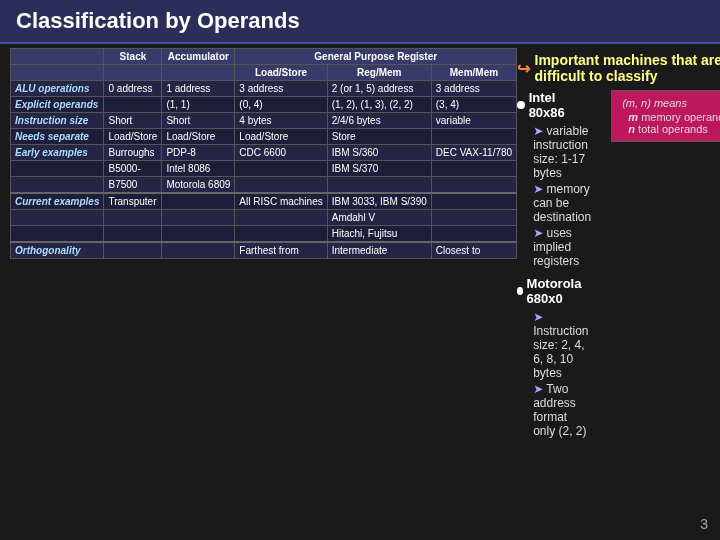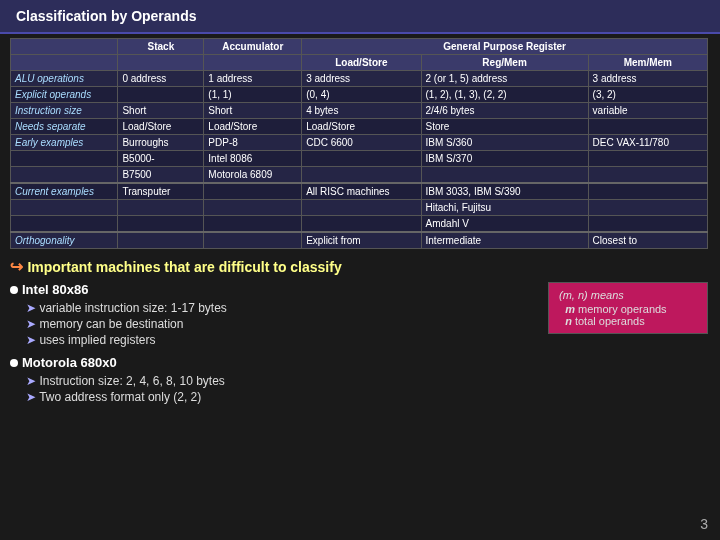--- a/index.html
+++ b/index.html
@@ -17,31 +17,31 @@
       height: 540px;
       background: #1a1a1a;
       display: flex;
       flex-direction: column;
       padding: 0;
     }
 
     .title-bar {
       background: #2d2d5a;
       padding: 8px 16px;
-      font-size: 14px;
+      font-size: 22px;
       font-weight: bold;
       color: #fff;
       border-bottom: 2px solid #4a4aaa;
     }
 
     .content {
       display: flex;
-      flex-direction: column;
+      flex-direction: row;
       flex: 1;
-      padding: 4px 12px 4px 10px;
+      padding: 4px 27px 4px 10px;
     }
 
     .table-container {
       margin-bottom: 4px;
     }
 
     table {
       width: 100%;
       border-collapse: collapse;
       font-size: 10px;
@@ -62,21 +62,21 @@
 
     .header-row-2 th {
       background: #3a3a6a;
       font-weight: bold;
       text-align: center;
     }
 
     .row-label {
       background: #2a2a4a;
       font-style: italic;
-      font-weight: normal;
+      font-weight: bold;
       color: #aaddff;
     }
 
     .data-row td {
       background: #1e1e3a;
     }
 
     .data-row:nth-child(odd) td {
       background: #252545;
     }
@@ -215,21 +215,21 @@
             <td>2 (or 1, 5) address</td>
             <td>3 address</td>
           </tr>
 
           <tr class="data-row">
             <td class="row-label">Explicit operands</td>
             <td></td>
             <td>(1, 1)</td>
             <td>(0, 4)</td>
             <td>(1, 2), (1, 3), (2, 2)</td>
-            <td>(3, 2)</td>
+            <td>(3, 4)</td>
           </tr>
 
           <tr class="data-row">
             <td class="row-label">Instruction size</td>
             <td>Short</td>
             <td>Short</td>
             <td>4 bytes</td>
             <td>2/4/6 bytes</td>
             <td>variable</td>
           </tr>
@@ -277,38 +277,38 @@
             <td>All RISC machines</td>
             <td>IBM 3033, IBM S/390</td>
             <td></td>
           </tr>
 
           <tr class="data-row">
             <td class="row-label"></td>
             <td></td>
             <td></td>
             <td></td>
+            <td>Amdahl V</td>
+            <td></td>
+          </tr>
+
+          <tr class="data-row">
+            <td class="row-label"></td>
+            <td></td>
+            <td></td>
+            <td></td>
             <td>Hitachi, Fujitsu</td>
-            <td></td>
-          </tr>
-
-          <tr class="data-row">
-            <td class="row-label"></td>
-            <td></td>
-            <td></td>
-            <td></td>
-            <td>Amdahl V</td>
             <td></td>
           </tr>
 
           <tr class="data-row section-divider">
             <td class="row-label">Orthogonality</td>
             <td></td>
             <td></td>
-            <td>Explicit from</td>
+            <td>Farthest from</td>
             <td>Intermediate</td>
             <td>Closest to</td>
           </tr>
 
         </tbody>
       </table>
     </div>
 
     <div class="bottom-section">
       <div class="important-line">

